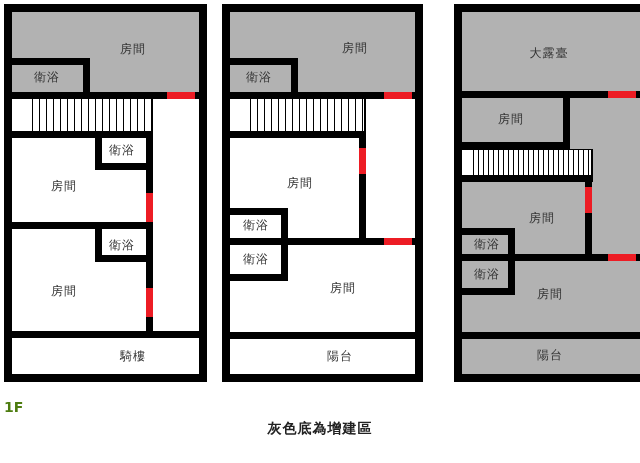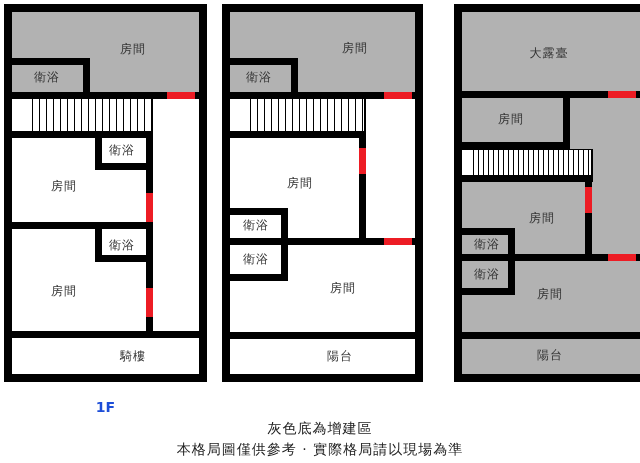--- a/index.html
+++ b/index.html
@@ -25,26 +25,26 @@
     box-sizing:border-box;
   }
   .treads{position:absolute;top:0;bottom:0;
     background:repeating-linear-gradient(to right,var(--wall) 0 1px,transparent 1px 7px);}
   .treads.dense{background:repeating-linear-gradient(to right,var(--wall) 0 1px,transparent 1px 5px);}
   .lbl{
     position:absolute;transform:translate(-50%,-50%);
     font-size:12px;letter-spacing:1px;color:var(--ink);white-space:nowrap;
   }
   .floor-tag{
-    position:absolute;top:398px;height:18px;line-height:18px;text-align:center;
-    font-size:14px;font-weight:600;color:#1d4ed8;
+    position:absolute;top:398px;height:18px;line-height:18px;
+    font-size:14px;font-weight:600;color:#4d7c0f;
   }
   .caption{
     position:absolute;left:0;width:640px;text-align:center;
-    font-size:14px;font-weight:400;color:#222222;letter-spacing:1px;
+    font-size:14px;font-weight:700;color:#222222;letter-spacing:1px;
   }
 </style>
 </head>
 <body>
 
 <div id="canvas">
 
   <div class="plan" style="left:4px;width:203px;">
 
     <div class="gray" style="left:8px;top:8px;width:187px;height:80px;"></div>
@@ -165,14 +165,13 @@
     <div class="lbl" style="left:95px;top:49px;">大露臺</div>
     <div class="lbl" style="left:57px;top:115px;">房間</div>
     <div class="lbl" style="left:88px;top:214px;">房間</div>
     <div class="lbl" style="left:33px;top:240px;">衛浴</div>
     <div class="lbl" style="left:33px;top:270px;">衛浴</div>
     <div class="lbl" style="left:96px;top:290px;">房間</div>
     <div class="lbl" style="left:96px;top:351px;">陽台</div>
   </div>
 
   <div class="caption" style="top:420px;">灰色底為增建區</div>
-  <div class="caption" style="top:441px;">本格局圖僅供參考 · 實際格局請以現場為準</div>
 </div>
 
 </body></html>

